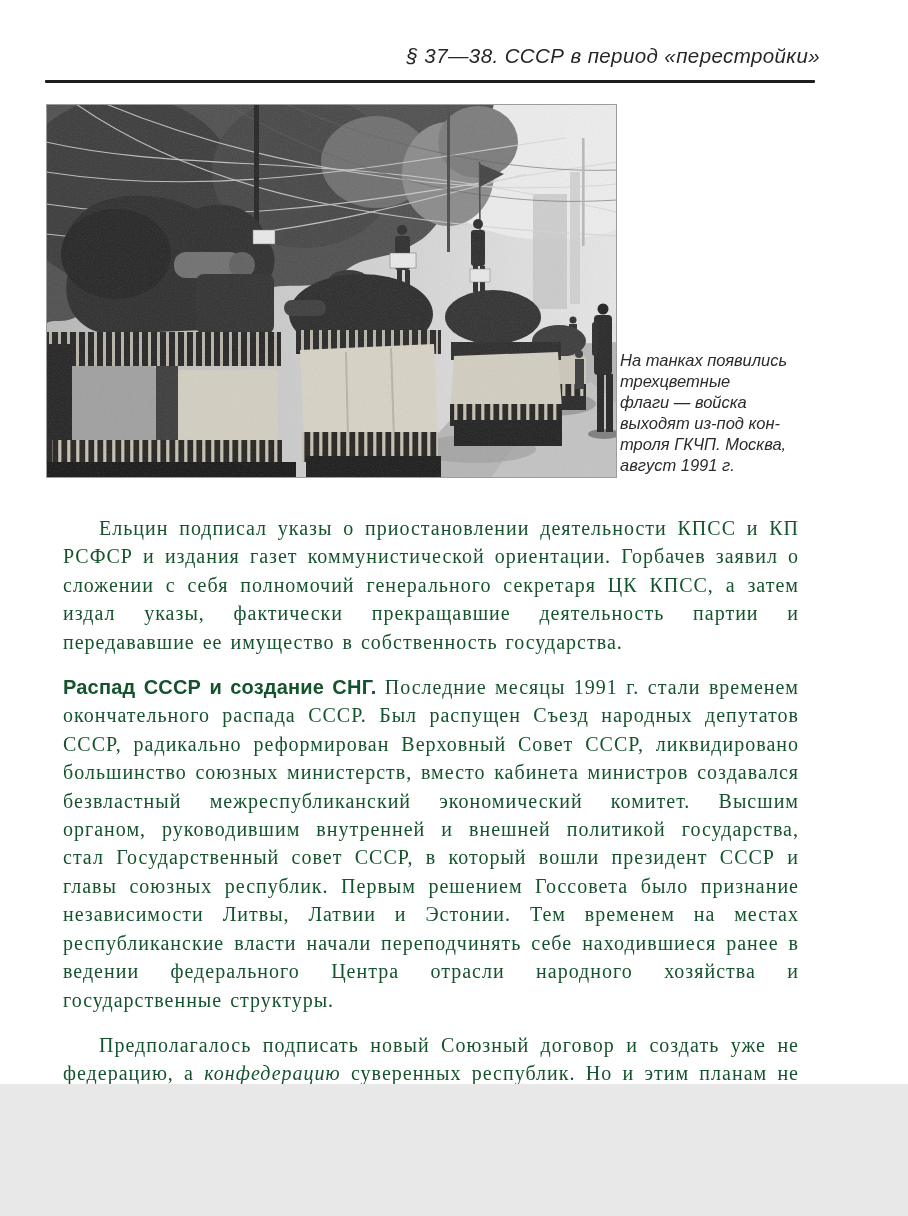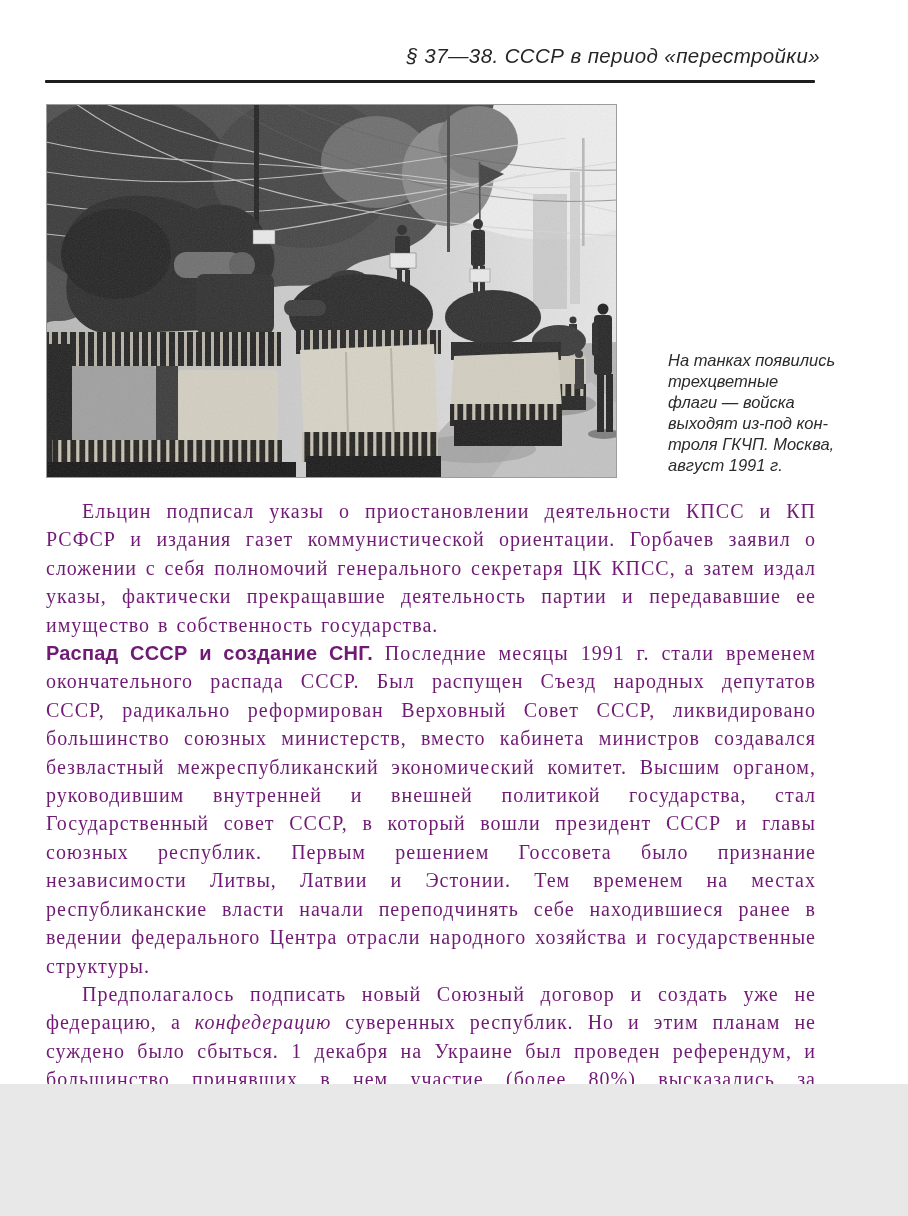--- a/index.html
+++ b/index.html
@@ -38,42 +38,42 @@
   }
   .photo-wrap{
     position:absolute;
     left:46px; top:104px;
     width:571px; height:374px;
     background:#c9c9c9;
   }
   .photo-wrap svg{display:block;width:100%;height:100%;}
   .photo-caption{
     position:absolute;
-    left:668px; top:350px;
+    left:620px; top:350px;
     width:175px;
     font-family:"Liberation Sans", sans-serif;
     font-style:italic;
     font-size:16.5px;
     line-height:21px;
     color:#2b2b2b;
     white-space:pre-line;
   }
   .body-text{
     position:absolute;
     left:46px; top:497px;
     width:770px;
   }
   .body-text p{
-    margin:0;
+    margin:17px;
     font-size:20px;
     line-height:28.4px;
     text-align:justify;
     letter-spacing:1px;
     word-spacing:2px;
-    color:#701a75;
+    color:#14532d;
   }
   .body-text p.indent{text-indent:36px;}
   .run-lead{
     font-family:"Liberation Sans", sans-serif;
     font-weight:bold;
     font-size:20px;
     letter-spacing:0.2px;
   }
   .run-italic{font-style:italic;}
   .folio{

